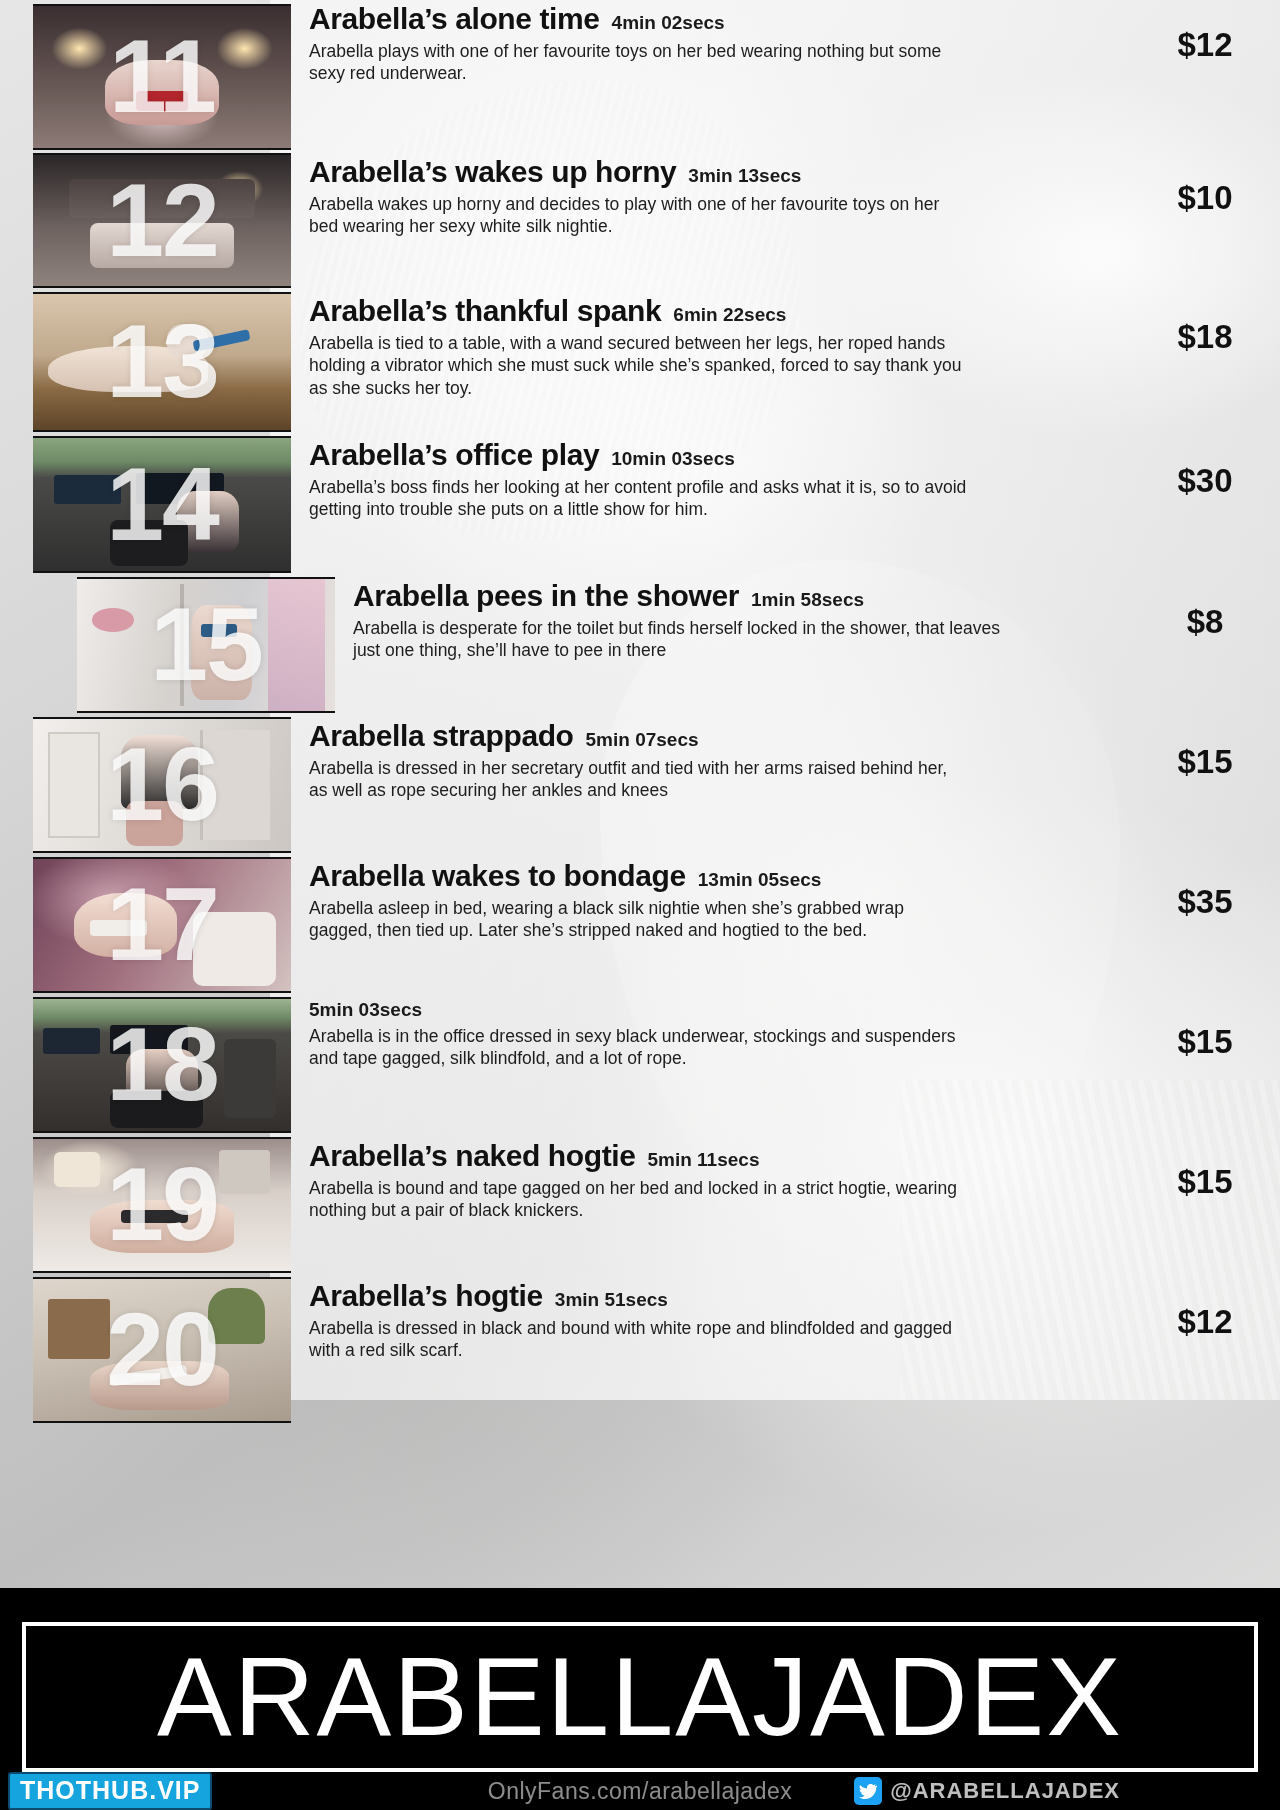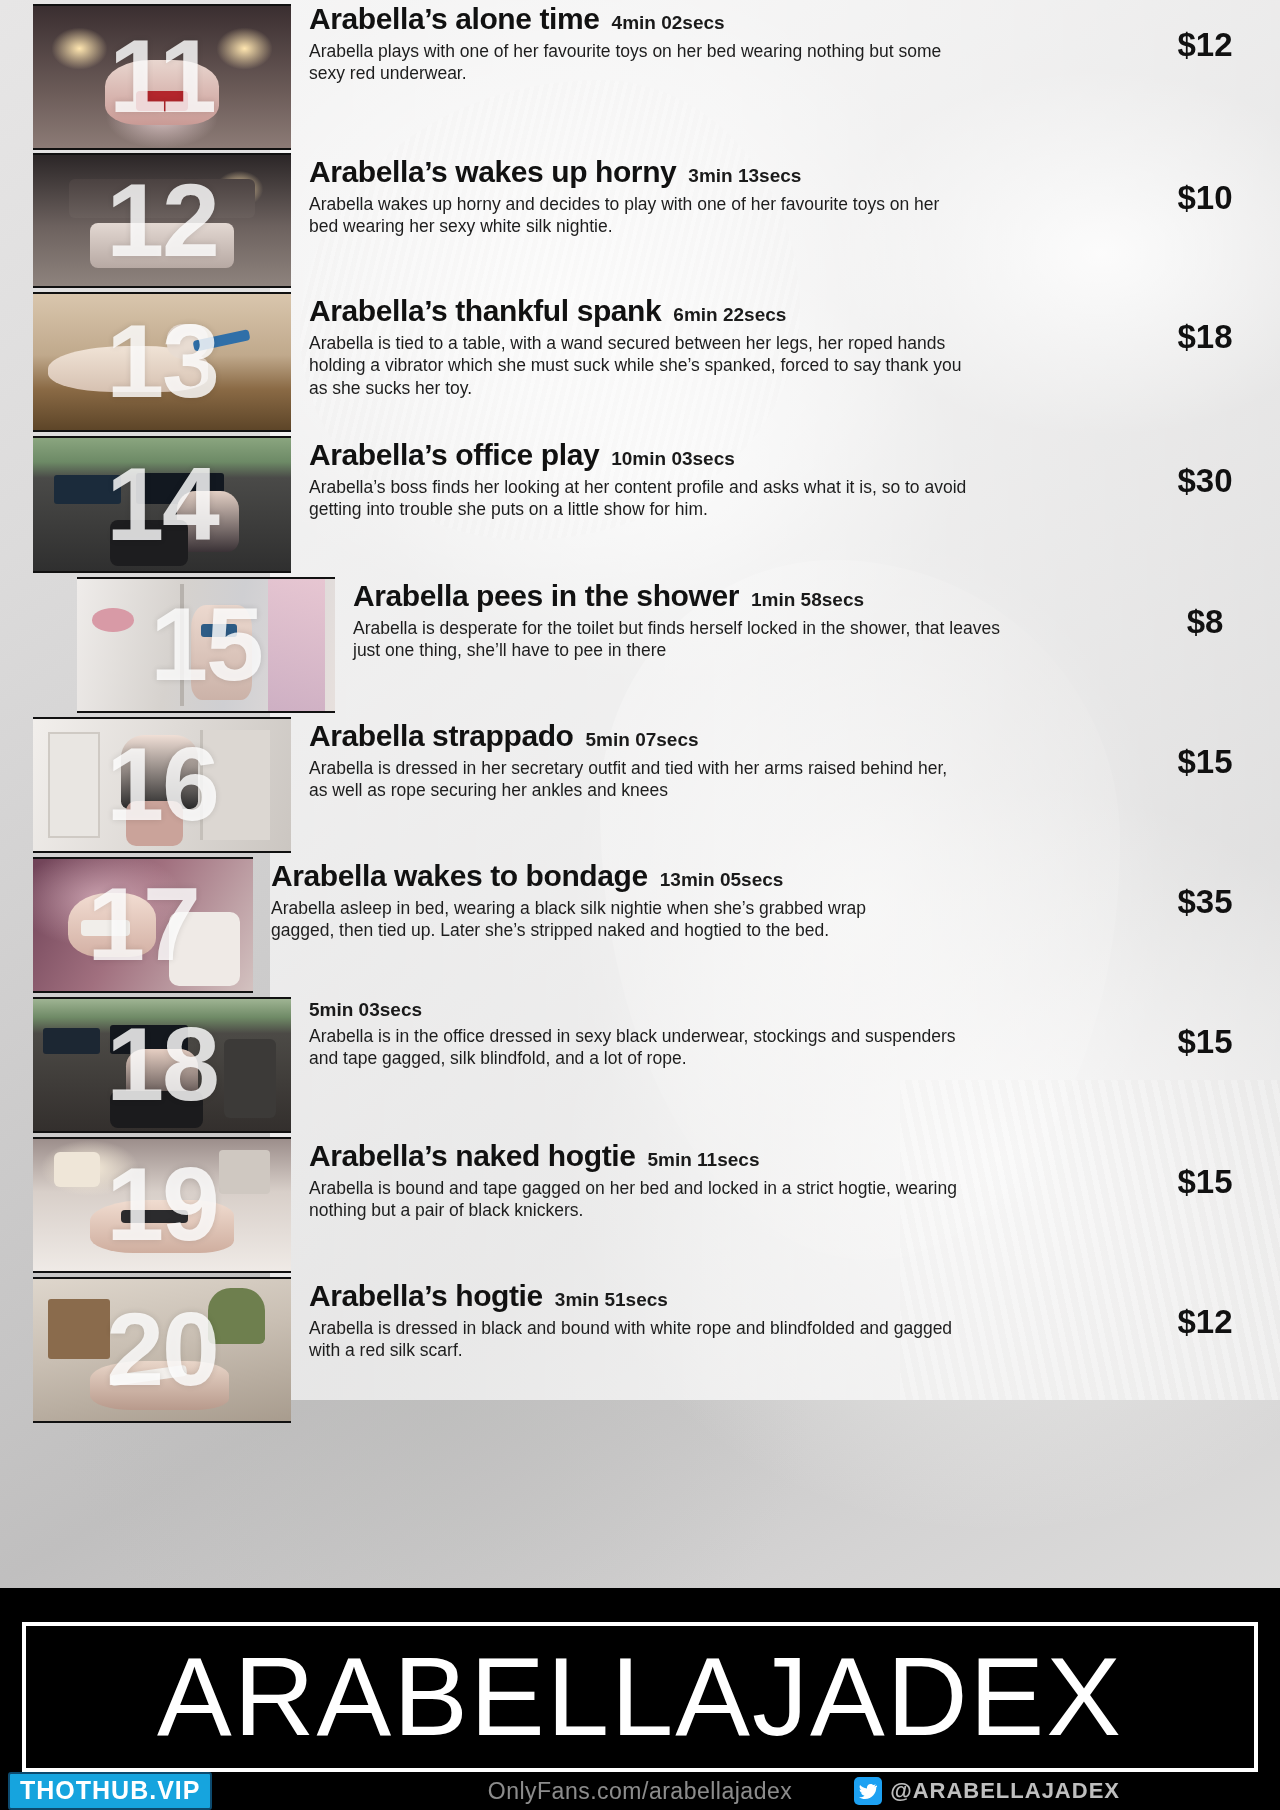--- a/index.html
+++ b/index.html
@@ -373,21 +373,21 @@
           <span class="dur">5min 07secs</span>
         </div>
         <div class="desc">Arabella is dressed in her secretary outfit and tied with her arms raised behind her, as  well as rope securing her ankles and knees</div>
       </div>
       <div class="price-col">
         <span class="price">$15</span>
       </div>
     </div>
 
     <div class="row" style="height:140px;">
-      <div class="thumb-wrap" style="width:220px;height:136px;">
+      <div class="thumb-wrap" style="width:258px;height:136px;">
         <div class="thumb" style="background:linear-gradient(180deg,#7a4e63 0%,#9c6f7d 50%,#c9b6b6 100%);">
           <div class="sc" style="background:
               radial-gradient(ellipse 120px 70px at 30% 30%, rgba(255,220,230,0.5), rgba(255,220,230,0) 70%),
               linear-gradient(120deg,#6f4257 0%,#a1707f 45%,#d3c2c0 100%);"></div>
           <div style="position:absolute;left:16%;top:26%;width:40%;height:48%;background:linear-gradient(180deg,#f2ddd2,#d3b0a4);border-radius:46% 40% 30% 36%;"></div>
           <div style="position:absolute;left:22%;top:46%;width:22%;height:12%;background:#f1eeea;border-radius:4px;"></div>
           <div style="position:absolute;right:6%;top:40%;width:32%;height:56%;background:#efeae6;border-radius:10px;"></div>
         </div>
         <div class="thumb-num">17</div>
       </div>

